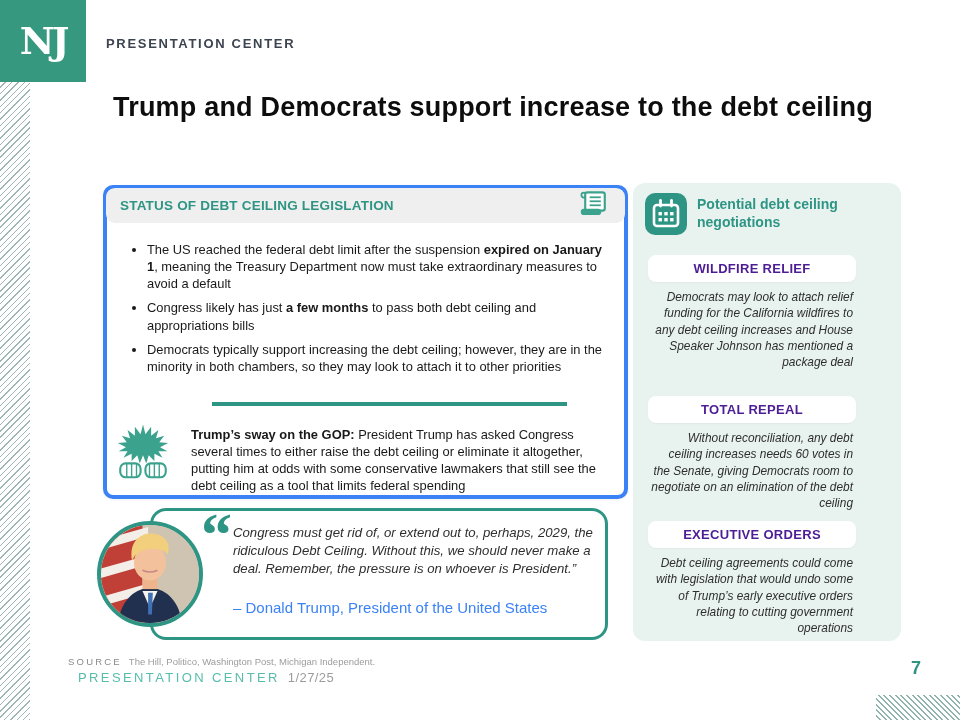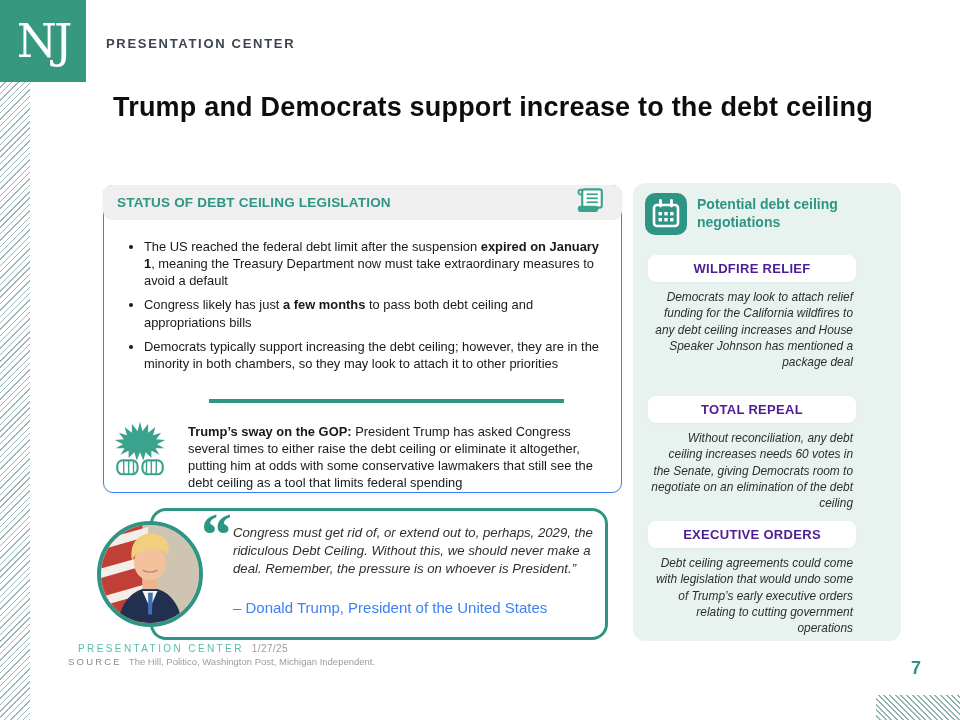--- a/index.html
+++ b/index.html
@@ -2,36 +2,36 @@
 <html><head>
 <meta charset="utf-8">
 <style>
   html,body{margin:0;padding:0;background:#fff;}
   .slide{position:relative;width:960px;height:720px;background:#ffffff;overflow:hidden;
          font-family:"Liberation Sans",sans-serif;color:#1a1a1a;}
 
   
   .logo{position:absolute;left:0;top:0;width:86px;height:82px;background:#36997F;
         display:flex;align-items:center;justify-content:center;}
-  .logo span{font-family:"DejaVu Serif",serif;font-weight:normal;color:#fff;font-size:46px;
+  .logo span{font-family:"DejaVu Serif",serif;font-weight:bold;color:#fff;font-size:38px;
         letter-spacing:-3px;line-height:1;}
   .header-label{position:absolute;left:106px;top:36px;font-size:13px;font-weight:bold;
         letter-spacing:1.7px;color:#3D4451;}
   .slide-title{position:absolute;left:113px;top:90px;width:760px;font-size:27px;font-weight:800;
         color:#0d0d0d;line-height:1.3;letter-spacing:0.2px;}
 
   
   .hatch-left{position:absolute;left:0;top:82px;width:30px;height:638px;
         background:repeating-linear-gradient(135deg,transparent 0 3.5px,#9fb6b8 3.5px 4.5px);}
   .hatch-corner{position:absolute;left:876px;top:695px;width:84px;height:25px;
         background:repeating-linear-gradient(45deg,transparent 0 2.5px,#8fb3ae 2.5px 4px);}
 
   
   .status-card{position:absolute;left:103px;top:185px;width:517px;height:306px;background:#fff;
-        border:1px solid #3b82f6;border-radius:10px;box-shadow:0 1px 3px rgba(0,0,0,0.06);}
+        border:4px solid #3b82f6;border-radius:10px;box-shadow:0 1px 3px rgba(0,0,0,0.06);}
   .status-header{position:absolute;left:-1px;right:-1px;top:-1px;height:35px;background:#EFEFEF;
         border-radius:9px;display:flex;align-items:center;justify-content:space-between;
         padding:0 14px 0 14px;box-sizing:border-box;}
   .status-header-title{font-size:13.5px;font-weight:bold;color:#2E9584;letter-spacing:0.2px;}
   .status-bullets{position:absolute;top:44px;left:16px;right:10px;margin:8px;
         padding:0 0 0 16px;font-size:12.9px;line-height:1.33;color:#191919;}
   .status-bullets li{margin-bottom:7px;}
   .status-divider{position:absolute;top:213px;left:105px;width:355px;height:4px;background:#2E9584;}
   .callout{position:absolute;top:233px;left:10px;right:10px;display:flex;gap:22px;align-items:flex-start;}
   .callout-icon{flex:0 0 52px;}
@@ -59,21 +59,21 @@
         color:#4c1d95;letter-spacing:0.3px;box-shadow:0 1px 2px rgba(0,0,0,0.04);}
   .neg-text{position:absolute;left:18px;width:202px;margin:0;font-size:11.9px;font-style:italic;
         color:#2e2e2e;line-height:1.37;text-align:right;}
   .bar-1{top:72px;} .text-1{top:106px;}
   .bar-2{top:213px;} .text-2{top:247px;}
   .bar-3{top:338px;} .text-3{top:372px;}
 
   
   .source-line{position:absolute;left:68px;top:656px;font-size:9.5px;color:#9C9C9C;}
   .source-label{letter-spacing:2.2px;color:#8A8A8A;margin-right:7px;}
-  .brand-line{position:absolute;left:78px;top:643px;font-size:10px;}
+  .brand-line{position:absolute;left:78px;top:670px;font-size:13px;}
   .brand-label{letter-spacing:2.4px;color:#56BDAA;margin-right:8px;}
   .footer-date{color:#9C9C9C;letter-spacing:0.4px;}
   .page-number{position:absolute;left:896px;top:658px;width:40px;text-align:center;
         font-size:18px;font-weight:bold;color:#2E9584;}
 </style>
 </head>
 <body>
 
 <div class="slide">
 

